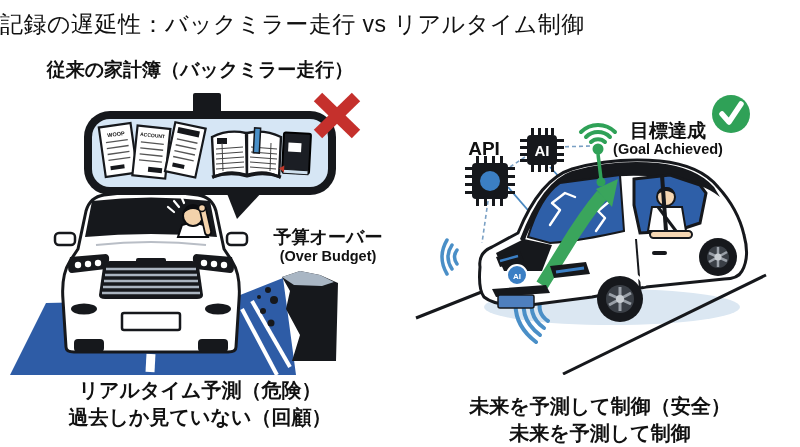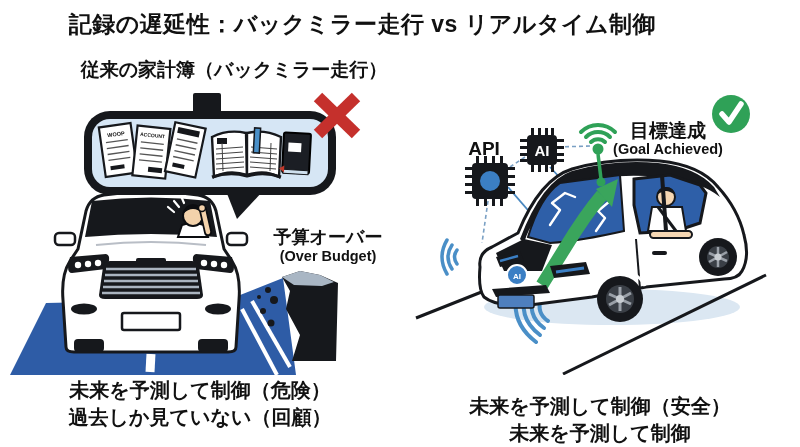--- a/index.html
+++ b/index.html
@@ -1,21 +1,21 @@
 <!DOCTYPE html>
 <html><head>
 <meta charset="utf-8">
 <style>
   html,body{margin:0;padding:0;background:#fff;}
   #stage{position:relative;width:800px;height:447px;background:#ffffff;overflow:hidden;
          font-family:"Liberation Sans","DejaVu Sans",sans-serif;color:#111;}
-  .title{position:absolute;top:9px;left:0;width:656px;text-align:right;
-         font-size:23px;font-weight:700;letter-spacing:.5px;}
+  .title{position:absolute;top:9px;left:0;width:656px;text-align:left;
+         font-size:23px;font-weight:400;letter-spacing:.5px;}
   .col-header{position:absolute;top:57px;width:400px;text-align:center;
-              font-size:19px;font-weight:800;padding-left:34px;}
+              font-size:19px;font-weight:800;}
   .col-header.left{left:0;}
   .col-header.right{left:400px;}
   .caption{position:absolute;width:400px;text-align:center;font-size:20px;
            font-weight:800;line-height:27px;}
   .caption.left{left:0;top:377px;}
   .caption.right{left:400px;top:377px;margin-top:16px;}
   .panel-svg{position:absolute;top:85px;width:400px;height:290px;}
   #left-svg{left:0;}
   #right-svg{left:400px;}
   svg text{font-family:"Liberation Sans","DejaVu Sans",sans-serif;font-weight:bold;}
@@ -320,21 +320,21 @@
     <text x="268" y="52" font-size="19" text-anchor="middle" fill="#111">目標達成</text>
     <text x="268" y="69" font-size="14.5" text-anchor="middle" fill="#111">(Goal Achieved)</text>
 
     <g>
       <circle cx="331" cy="29" r="19" fill="#2fa157"></circle>
       <path d="M 322 29 L 329 37 L 341 19" stroke="#fff" stroke-width="5.5" fill="none" stroke-linecap="round" stroke-linejoin="round"></path>
     </g>
   </svg>
 
   <div class="caption left">
-    <div>未来を予測して制御（危険）</div>
+    <div>リアルタイム予測（危険）</div>
     <div>過去しか見ていない（回顧）</div>
   </div>
   <div class="caption right">
     <div>未来を予測して制御（安全）</div>
     <div>未来を予測して制御</div>
   </div>
 
 </div>
 
 </body></html>

